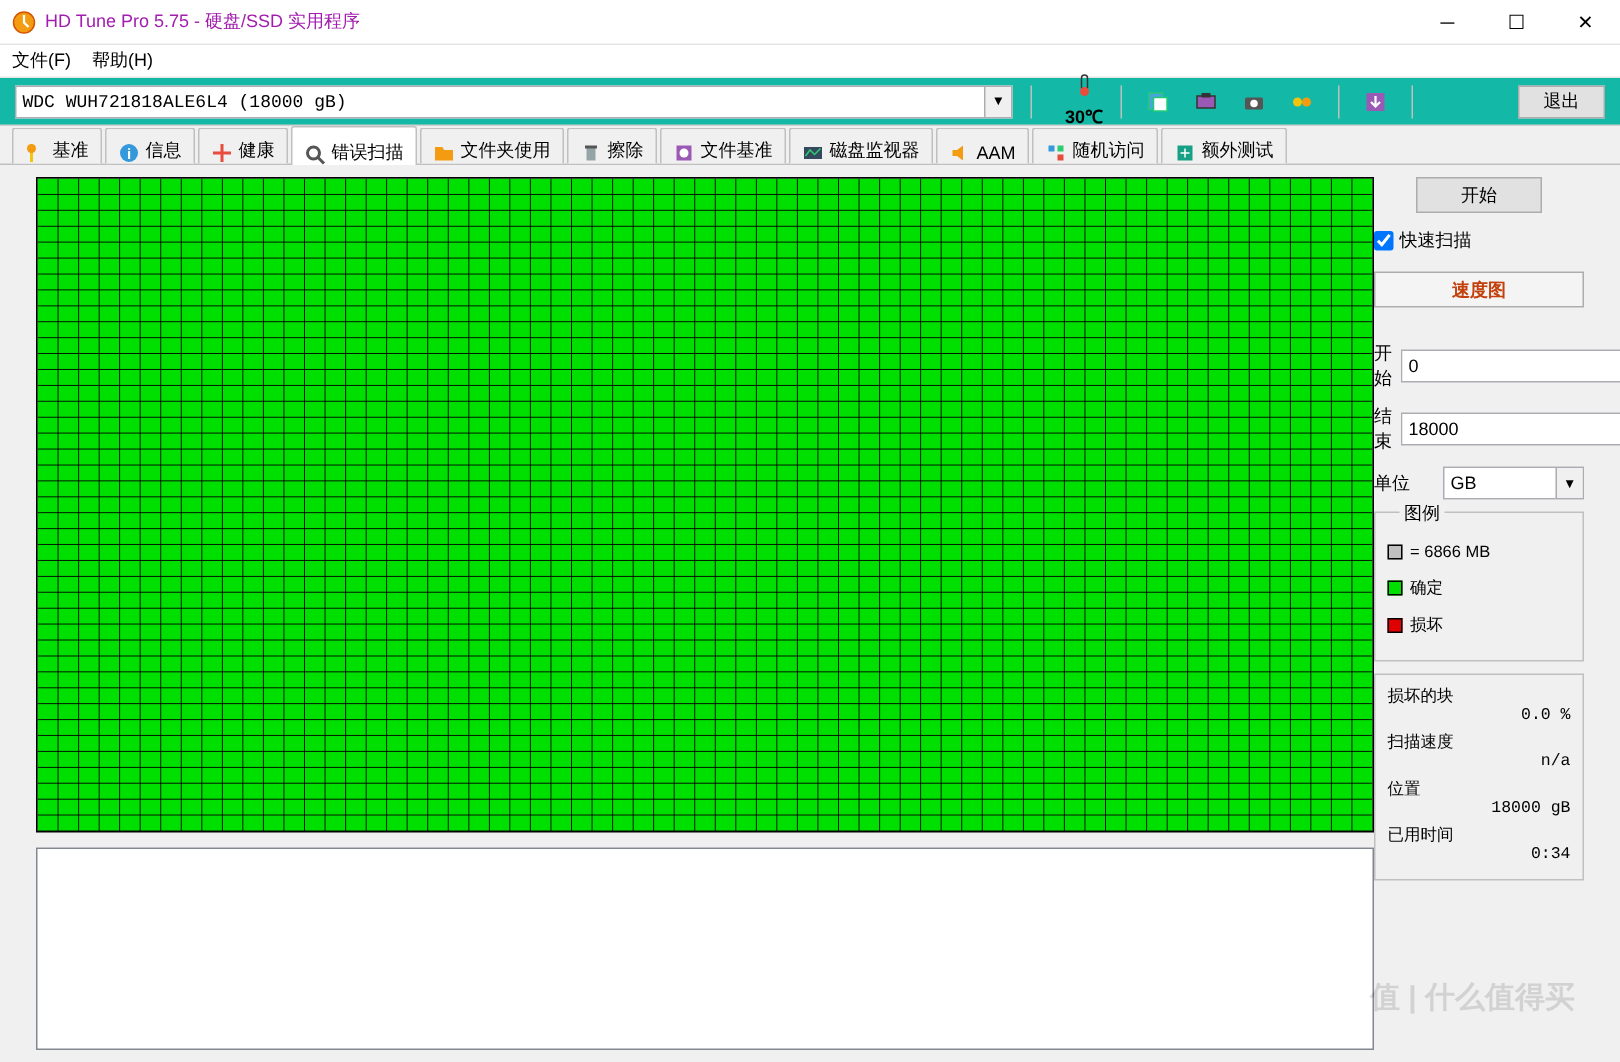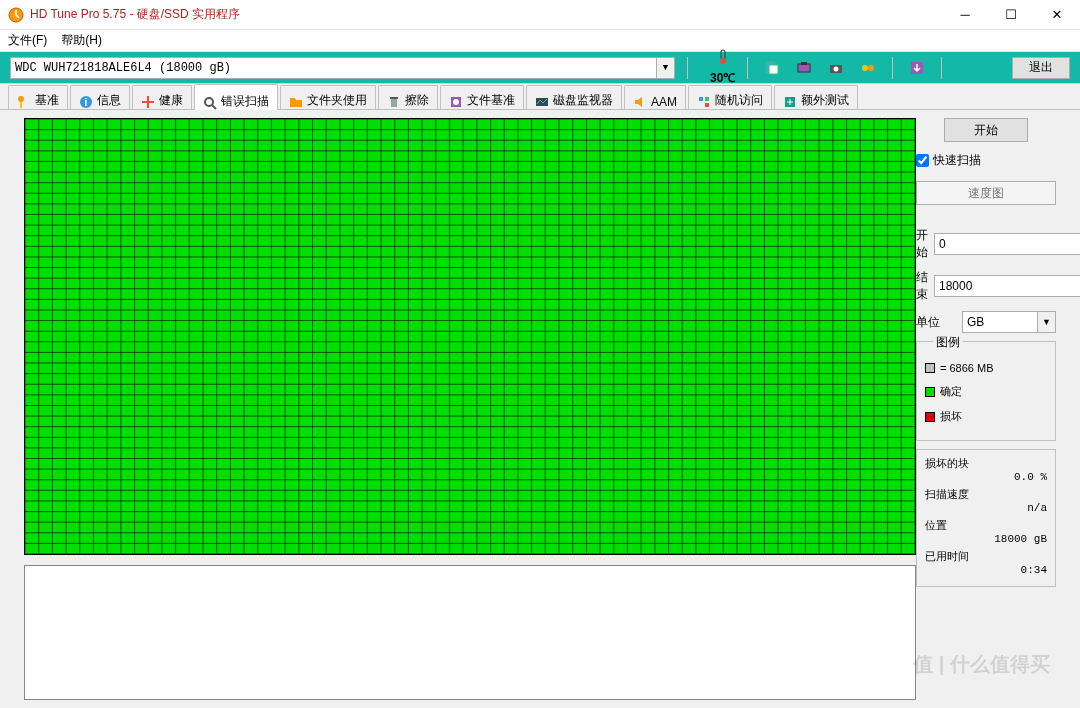--- a/index.html
+++ b/index.html
@@ -1,20 +1,20 @@
 <!DOCTYPE html>
 <html><head>
 <meta charset="utf-8">
 <style>
 * { box-sizing: border-box; margin: 0; padding: 0; }
 body { font-family: "Microsoft YaHei", "SimSun", Tahoma, sans-serif; font-size: 12px; background: #0078d7; color: #000; user-select: none; }
 .window { width: 1080px; height: 708px; background: #fff; display: flex; flex-direction: column; }
 .titlebar { height: 30px; background: #fff; display: flex; align-items: center; padding-left: 8px; border-bottom: 1px solid #e5e5e5; }
 .titlebar .appicon { width: 16px; height: 16px; margin-right: 6px; }
-.titlebar .title { flex: 1; font-size: 12px; color: #b91c1c; }
+.titlebar .title { flex: 1; font-size: 12px; color: #a21caf; }
 .winbtns { display: flex; height: 100%; }
 .winbtn { width: 46px; height: 100%; display: flex; align-items: center; justify-content: center; font-size: 13px; color: #000; }
 .menubar { height: 22px; background: #fff; display: flex; align-items: center; padding-left: 8px; gap: 14px; font-size: 12px; border-bottom: 1px solid #e5e5e5; }
 .menubar span { cursor: default; }
 .toolbar1 { height: 32px; background: #14b8a6; display: flex; align-items: center; padding: 0 10px; gap: 8px; border-bottom: 1px solid #d0d0d0; }
 .drive-select { flex: 0 0 665px; height: 22px; border: 1px solid #abadb3; background: #fff; display: flex; align-items: center; padding-left: 4px; font-family: "Courier New", monospace; font-size: 12px; position: relative; }
 .drive-select .dd { position: absolute; right: 0; top: 0; width: 18px; height: 100%; border-left: 1px solid #abadb3; display: flex; align-items: center; justify-content: center; background: #f0f0f0; font-size: 9px; }
 .temp { display: flex; align-items: center; gap: 4px; font-weight: bold; font-size: 12px; margin-left: 10px; flex-direction: column; }
 .sep { width: 1px; height: 22px; background: #c0c0c0; margin: 0 4px; }
 .iconbtn { width: 24px; height: 24px; display: flex; align-items: center; justify-content: center; border: 1px solid transparent; }
@@ -22,21 +22,21 @@
 .tabbar { height: 26px; background: #f0f0f0; display: flex; align-items: flex-end; padding-left: 8px; border-bottom: 1px solid #c0c0c0; gap: 2px; }
 .tab { height: 24px; display: flex; align-items: flex-end; gap: 4px; padding: 0 8px; background: #f0f0f0; border: 1px solid #c0c0c0; border-bottom: none; border-radius: 2px 2px 0 0; font-size: 12px; cursor: default; position: relative; }
 .tab.active { background: #fff; height: 26px; margin-bottom: -1px; z-index: 2; }
 .tab .ti { width: 14px; height: 14px; }
 .content { flex: 1; background: #f0f0f0; display: flex; padding: 8px 24px; gap: 0; }
 .left-col { flex: 1; display: flex; flex-direction: column; }
 .scan-grid { flex: 0 0 437px; border: 1px solid #000; }
 .results-box { flex: 1; margin-top: 10px; border: 1px solid #828790; background: #fff; }
 .right-col { width: 140px; display: flex; flex-direction: column; gap: 8px; }
 .btn { height: 24px; border: 1px solid #adadad; background: #e1e1e1; font-size: 12px; }
-.btn:disabled { color: #737373; background: #f4f4f4; }
+.btn:disabled { color: #c2410c; background: #f4f4f4; font-weight: bold; }
 .btn.start { margin-left: auto; margin-right: auto; width: 84px; display: block; }
 .row { display: flex; align-items: center; gap: 6px; }
 .row label { width: 40px; }
 .spinner { flex: 1; display: flex; height: 22px; border: 1px solid #abadb3; background: #fff; }
 .spinner input { border: none; flex: 1; padding-left: 4px; font-size: 12px; outline: none; }
 .select-unit { flex: 1; height: 22px; border: 1px solid #abadb3; background: #fff; display: flex; align-items: center; padding-left: 4px; position: relative; }
 .select-unit .dd { position: absolute; right: 0; top: 0; width: 18px; height: 100%; border-left: 1px solid #abadb3; display: flex; align-items: center; justify-content: center; background: #f0f0f0; font-size: 9px; }
 .groupbox { border: 1px solid #c0c0c0; padding: 10px 8px 6px 8px; position: relative; font-size: 12px; }
 .groupbox .gb-title { position: absolute; top: -8px; left: 16px; background: #f0f0f0; padding: 0 3px; }
 .legend-item { display: flex; align-items: center; gap: 5px; margin: 10px 0; font-size: 11px; }

